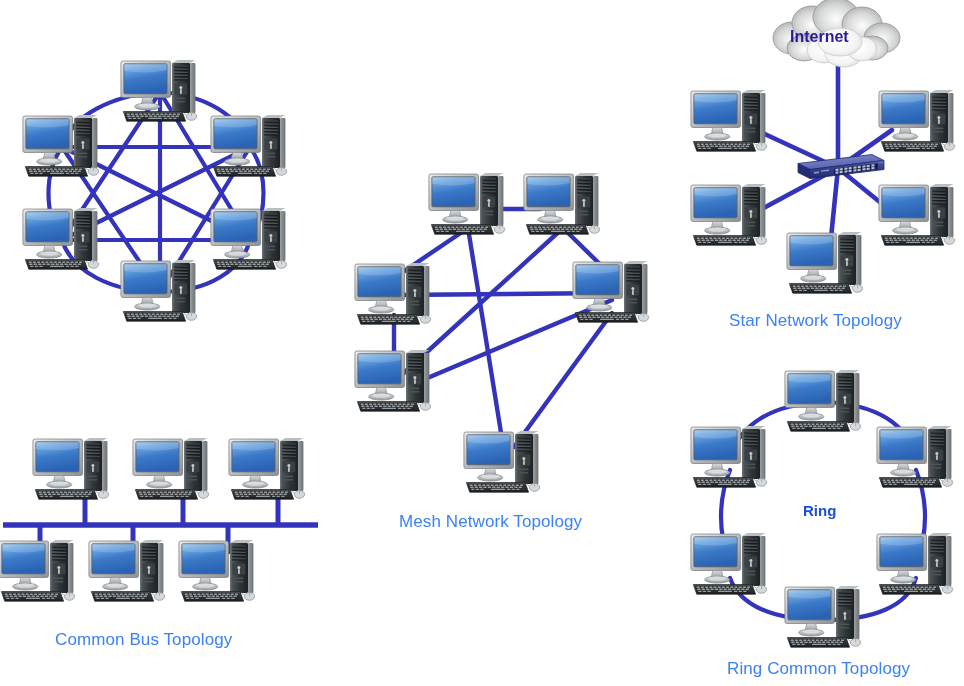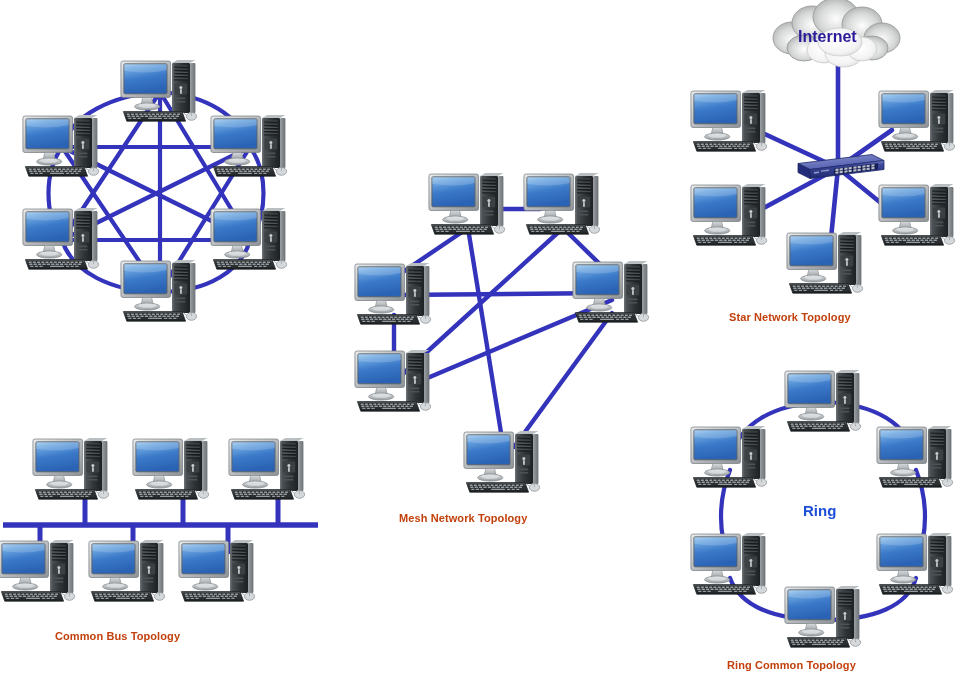--- a/index.html
+++ b/index.html
@@ -5,34 +5,34 @@
 <style>
   html,body{margin:0;padding:0;background:#ffffff;}
   body{
     width:964px;height:686px;position:relative;overflow:hidden;
     font-family:"Liberation Sans","DejaVu Sans",sans-serif;
     -webkit-font-smoothing:antialiased;
   }
   #canvas{position:absolute;left:0;top:0;width:964px;height:686px;}
   .caption{
     position:absolute;
-    color:#c2410c;
-    font-weight:bold;
-    font-size:11px;
+    color:#3b82f6;
+    font-weight:normal;
+    font-size:17px;
     letter-spacing:.1px;
     white-space:nowrap;
     font-family:"Liberation Sans","DejaVu Sans",sans-serif;
   }
   .ring-label{
     position:absolute;color:#1d4ed8;font-weight:bold;font-size:15px;
     white-space:nowrap;font-family:"Liberation Sans","DejaVu Sans",sans-serif;
   }
   .cloud-label{
     position:absolute;color:#2A1B9A;font-weight:bold;font-size:16px;
-    white-space:nowrap;font-family:"Liberation Sans","DejaVu Sans",sans-serif;margin-left:8px;
+    white-space:nowrap;font-family:"Liberation Sans","DejaVu Sans",sans-serif;
   }
   svg{display:block;}
 </style>
 </head>
 <body>
 
 <div id="canvas">
   <svg id="svgroot" width="964" height="686" viewBox="0 0 964 686">
     <defs>
 

